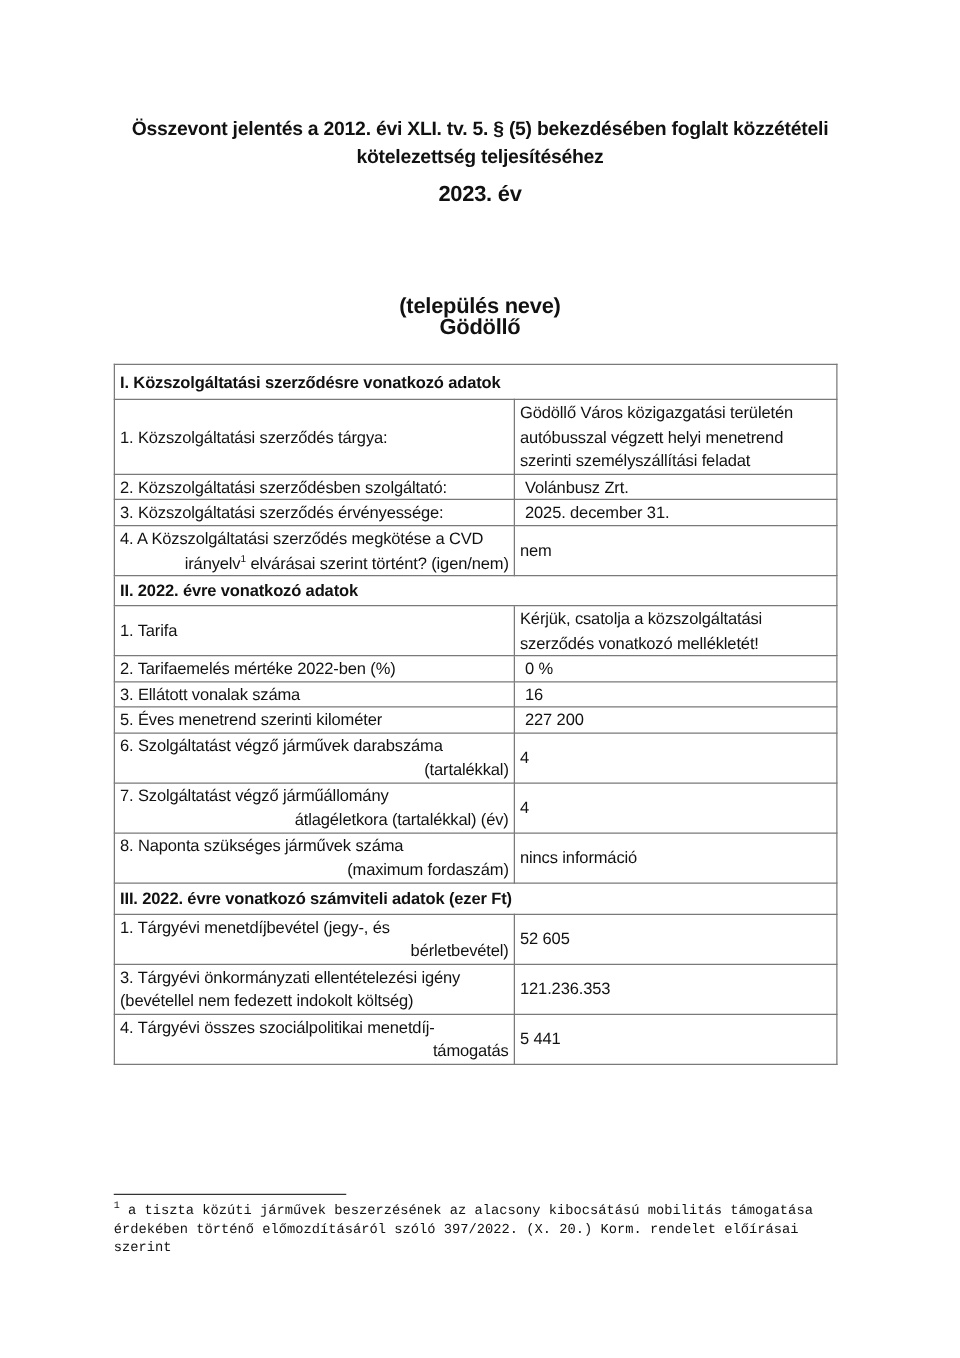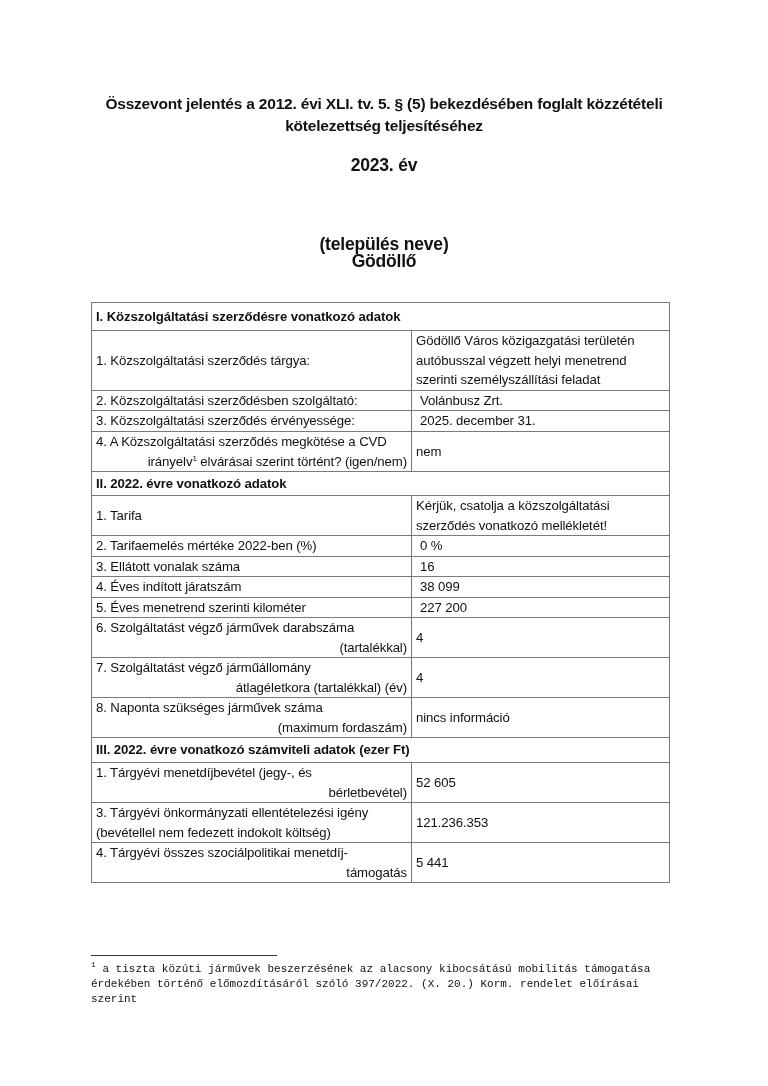--- a/index.html
+++ b/index.html
@@ -5,26 +5,26 @@
     html, body { margin: 0; padding: 0; background: #ffffff; }
     body {
       width: 768px; height: 1086px; position: relative; overflow: hidden;
       font-family: "Liberation Sans", sans-serif; color: #111;
     }
     .title {
       position: absolute; left: 60px; width: 648px; text-align: center;
       font-weight: bold; font-size: 15.5px; line-height: 22px; letter-spacing: -0.2px;
     }
     #title { top: 93px; }
-    #year { top: 154px; font-size: 17.5px; }
+    #year { top: 144px; font-size: 17.5px; }
     #city { top: 204px; font-size: 17.5px; font-weight: bold; line-height: 27px; margin-top: 44px; }
     #city-sub { top: 231px; font-size: 17.5px; font-weight: bold; line-height: 27px; }
 
     table.report {
-      position: absolute; left: 91px; top: 302px; width: 578px;
+      position: absolute; left: 91px; top: 291px; width: 578px;
       border-collapse: collapse; table-layout: fixed;
       font-size: 13.2px; line-height: 19.5px; letter-spacing: -0.1px;
     }
     table.report td {
       border: 1px solid #7a7a7a; padding: 0 4px; vertical-align: middle;
     }
     table.report col.c1 { width: 320px; }
     table.report col.c2 { width: 258px; }
     td.section { font-weight: bold; }
     .indent { display: block; padding-left: 14px; text-align: right; }
@@ -87,24 +87,20 @@
     </tr>
     <tr style="height:20px">
       <td>2. Tarifaemelés mértéke 2022-ben (%)</td>
       <td><span style="padding-left:4px">0 %</span></td>
     </tr>
     <tr style="height:19px">
       <td>3. Ellátott vonalak száma</td>
       <td><span style="padding-left:4px">16</span></td>
     </tr>
     <tr style="height:20px">
-      <td>4. Éves indított járatszám</td>
-      <td><span style="padding-left:4px">38 099</span></td>
-    </tr>
-    <tr style="height:20px">
       <td>5. Éves menetrend szerinti kilométer</td>
       <td><span style="padding-left:4px">227 200</span></td>
     </tr>
     <tr style="height:40px">
       <td>
         <span class="lbl-first">6. Szolgáltatást végző járművek darabszáma</span>
         <span class="indent">(tartalékkal)</span>
       </td>
       <td>4</td>
     </tr>

